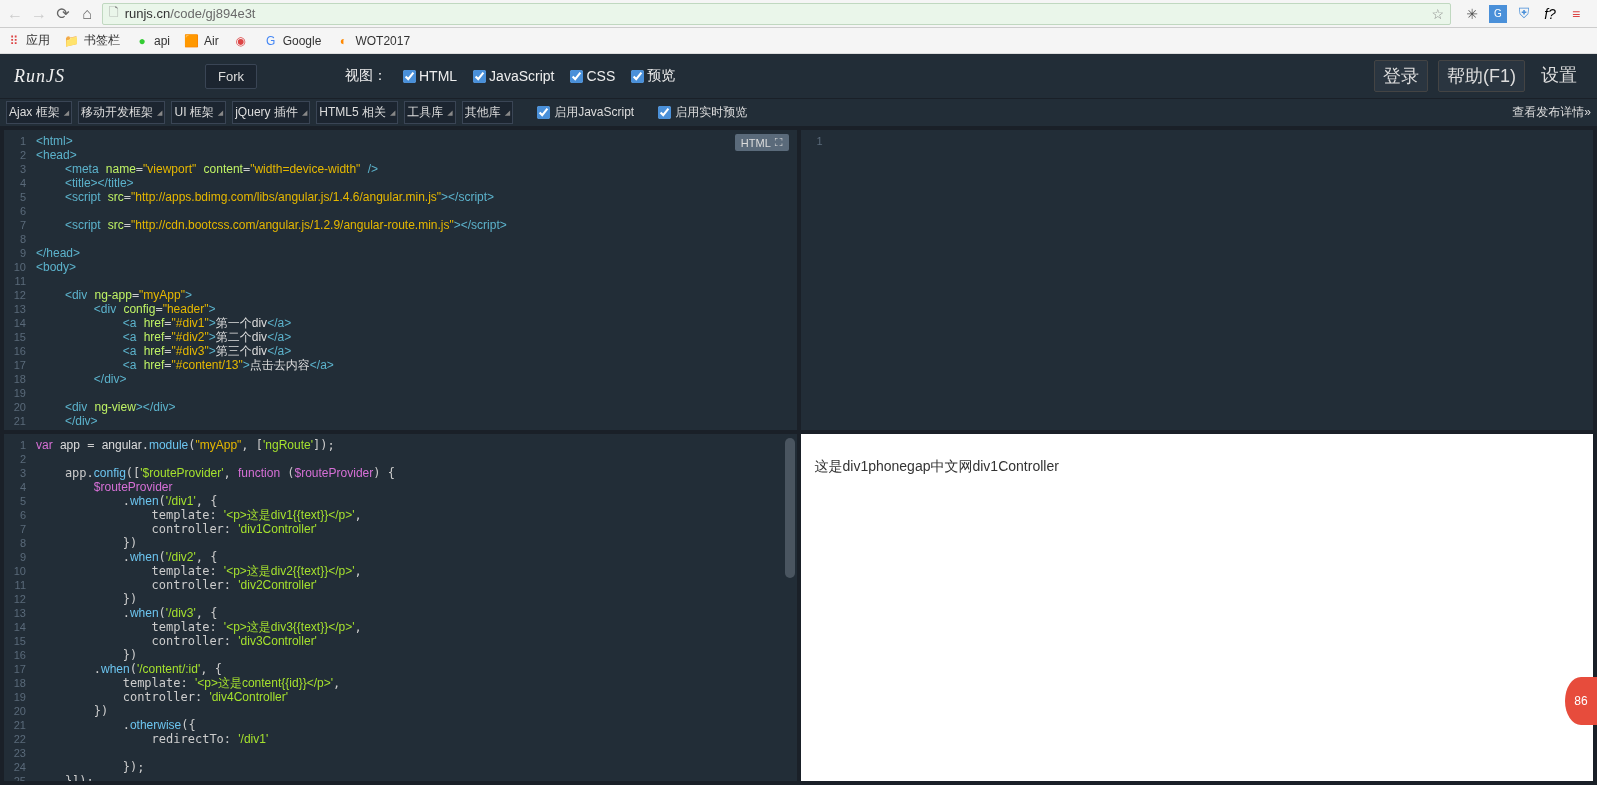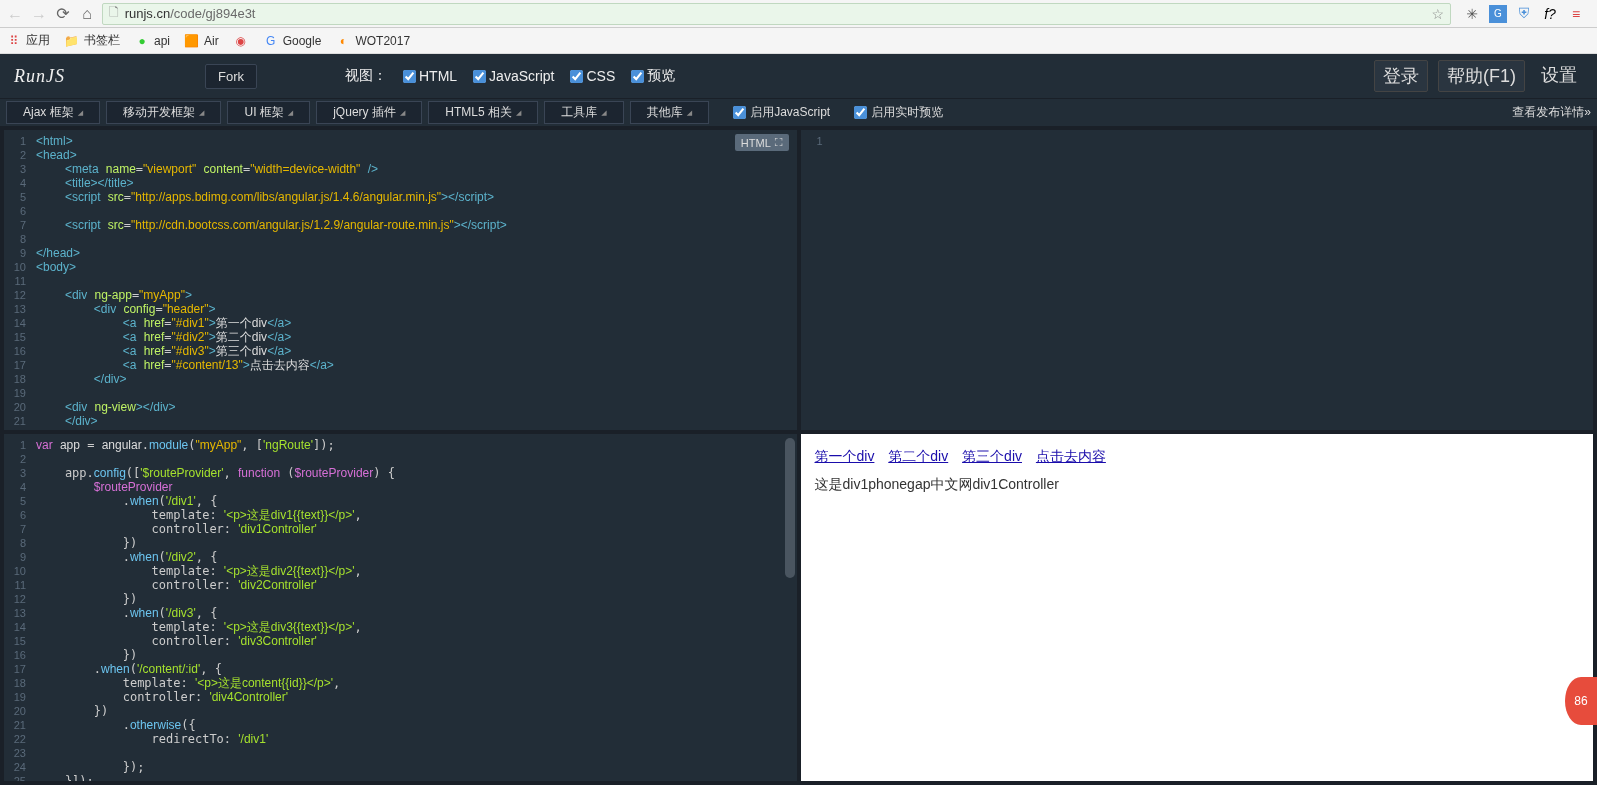--- a/index.html
+++ b/index.html
@@ -21,21 +21,21 @@
 .app-header{height:44px;background:#222d37;display:flex;align-items:center;padding:0 14px;color:#eee}
 .logo{font-family:'Comic Sans MS',cursive;font-size:18px;font-style:italic;letter-spacing:1px;color:#f0f0f0;margin-right:140px}
 .fork-btn{background:#1c2530;border:1px solid #3a4555;padding:4px 12px;color:#ddd;font-size:13px;cursor:pointer;border-radius:2px}
 .view-opts{margin-left:88px;display:flex;align-items:center;gap:16px;font-size:14px;color:#eee}
 .view-opts label{display:flex;align-items:center;gap:3px;cursor:pointer}
 .chk{width:13px;height:13px;accent-color:#4a90d9}
 .header-right{margin-left:auto;display:flex;gap:10px;font-size:18px;color:#ddd}
 .hdr-link{cursor:pointer;padding:3px 8px;border:1px solid #444;border-radius:2px;background:#2a3540}
 .hdr-link2{cursor:pointer;padding:3px 6px}
 .toolbar{height:28px;background:#222d37;display:flex;align-items:center;padding:0 6px;gap:6px;font-size:12px;color:#ddd;border-top:1px solid #1a2028}
-.tb-btn{background:#1c2530;border:1px solid #3a4555;padding:2px 16px;color:#ddd;cursor:pointer;display:flex;align-items:center;gap:2px}
+.tb-btn{background:#1c2530;border:1px solid #3a4555;padding:2px 2px;color:#ddd;cursor:pointer;display:flex;align-items:center;gap:2px}
 .tb-btn::after{content:'◢';font-size:7px;margin-left:2px;color:#888}
 .tb-chk{display:flex;align-items:center;gap:4px;margin-left:18px;cursor:pointer}
 .pub-link{margin-left:auto;color:#ddd;cursor:pointer}
 .panels{display:grid;grid-template-columns:1fr 1fr;grid-template-rows:300px 1fr;height:659px;background:#1a2028;gap:4px;padding:4px}
 .panel{background:#222d37;position:relative;overflow:hidden;display:flex}
 .gutter{width:26px;background:#222d37;color:#5a6a7a;font-size:11px;line-height:14px;padding:4px 4px 0 0;text-align:right;font-family:Consolas,monospace;flex-shrink:0}
 .code{flex:1;font-family:Consolas,monospace;font-size:12px;line-height:14px;padding:4px 0 0 6px;color:#ccc;white-space:pre;overflow:hidden}
 .tag{color:#5cb3cc}
 .attr{color:#bef264}
 .val{color:#e6b800}
@@ -265,24 +265,18 @@
         })
             .<span class="fn">otherwise</span>({
                 redirectTo: <span class="str">'/div1'</span>
 
             });
     }]);</div>
     <div class="scroll-thumb"></div>
   </div>
 
   <div class="panel preview" style="display:block">
-    <div>
-      <a>第一个div</a>
-      <a>第二个div</a>
-      <a>第三个div</a>
-      <a>点击去内容</a>
-    </div>
     <div class="preview-text">这是div1phonegap中文网div1Controller</div>
   </div>
 
 </div>
 
 <div class="red-bubble">86</div>
 
 </body></html>

